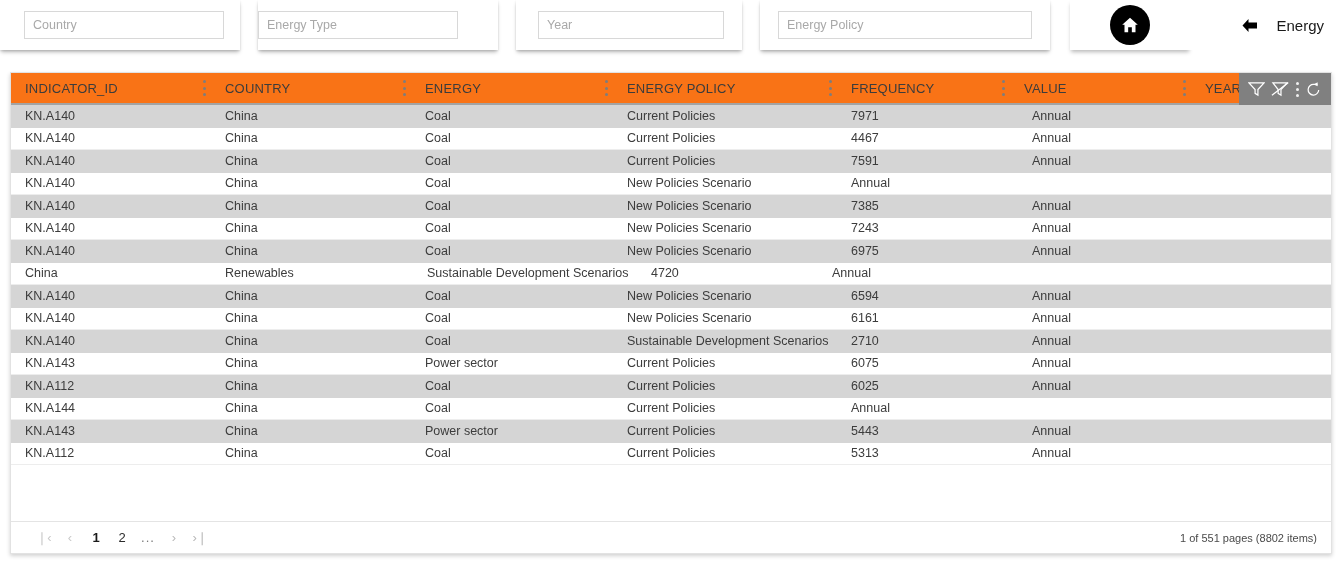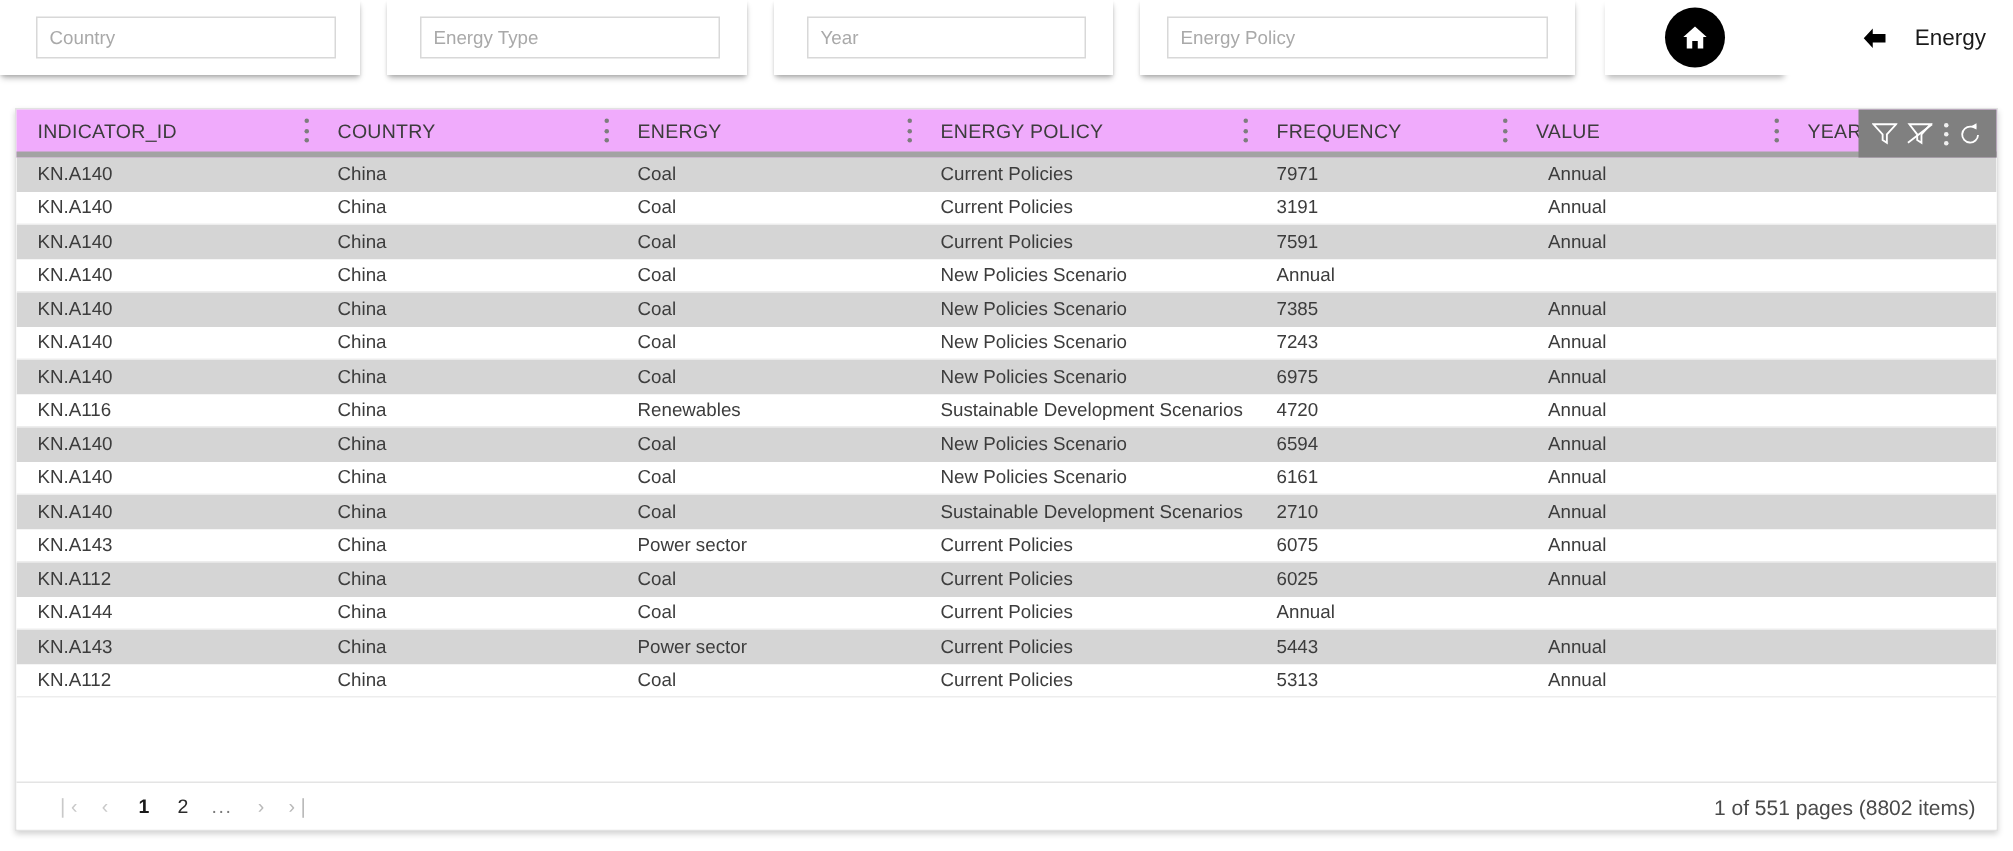--- a/index.html
+++ b/index.html
@@ -37,21 +37,21 @@
     color: #3a3a3a;
     padding: 0 8px;
     outline: none;
     border-radius: 0;
   }
   .filter-input::placeholder { color: #a9a9a9; }
 
   #card-country  { left: 0px;   width: 240px; }
   #card-country  .filter-input { margin-left: 24px; width: 200px; }
   #card-energy-type { left: 258px; width: 240px; }
-  #card-energy-type .filter-input { margin-left: 22px; width: 200px; }
+  #card-energy-type .filter-input { width: 200px; }
   #card-year     { left: 516px; width: 226px; }
   #card-year     .filter-input { margin-left: 22px; width: 186px; }
   #card-energy-policy { left: 760px; width: 290px; }
   #card-energy-policy .filter-input { margin-left: 18px; width: 254px; }
 
   .home-card {
     position: absolute;
     left: 1070px;
     top: 0;
     width: 120px;
@@ -96,22 +96,22 @@
     top: 72px;
     width: 1322px;
     height: 482px;
     background: #ffffff;
     border: 1px solid #e2e2e2;
     box-shadow: 0 2px 4px rgba(0,0,0,0.18);
   }
   .grid-header {
     position: relative;
     height: 32px;
-    background: #f0abfc;
-    border-bottom: 4px solid #a3a3a3;
+    background: #f97316;
+    border-bottom: 2px solid #a3a3a3;
     display: flex;
     align-items: center;
   }
   .hcell {
     position: relative;
     height: 32px;
     display: flex;
     align-items: center;
     font-size: 13px;
     color: #3c3c3c;
@@ -207,21 +207,21 @@
     font-size: 13px; color: #4a4a4a;
     cursor: pointer;
     font-family: "Liberation Sans", sans-serif;
   }
   .pg.disabled { color: #c9c9c9; cursor: default; }
   .pg.muted { color: #b9b9b9; }
   .pg.num { color: #2b2b2b; padding: 0 6px; }
   .pg.num.active { font-weight: bold; color: #1a1a1a; }
   .pg.ellipsis { color: #7a7a7a; letter-spacing: 1px; }
   .page-info {
-    font-size: 14px;
+    font-size: 11px;
     color: #4a4a4a;
     font-family: "Liberation Sans", sans-serif;
   }
 </style>
 </head>
 <body>
 
 <div class="filter-bar">
 
   <div class="filter-card" id="card-country">
@@ -347,21 +347,21 @@
         <div class="cell c3">Current Policies</div>
         <div class="cell c4">7971</div>
         <div class="cell c5">Annual</div>
         <div class="cell c6"></div>
       </div>
       <div class="row plain">
         <div class="cell c0">KN.A140</div>
         <div class="cell c1">China</div>
         <div class="cell c2">Coal</div>
         <div class="cell c3">Current Policies</div>
-        <div class="cell c4">3191</div>
+        <div class="cell c4">4467</div>
         <div class="cell c5">Annual</div>
         <div class="cell c6"></div>
       </div>
       <div class="row alt">
         <div class="cell c0">KN.A140</div>
         <div class="cell c1">China</div>
         <div class="cell c2">Coal</div>
         <div class="cell c3">Current Policies</div>
         <div class="cell c4">7591</div>
         <div class="cell c5">Annual</div>
@@ -396,21 +396,20 @@
       <div class="row alt">
         <div class="cell c0">KN.A140</div>
         <div class="cell c1">China</div>
         <div class="cell c2">Coal</div>
         <div class="cell c3">New Policies Scenario</div>
         <div class="cell c4">6975</div>
         <div class="cell c5">Annual</div>
         <div class="cell c6"></div>
       </div>
       <div class="row plain">
-        <div class="cell c0">KN.A116</div>
         <div class="cell c1">China</div>
         <div class="cell c2">Renewables</div>
         <div class="cell c3">Sustainable Development Scenarios</div>
         <div class="cell c4">4720</div>
         <div class="cell c5">Annual</div>
         <div class="cell c6"></div>
       </div>
       <div class="row alt">
         <div class="cell c0">KN.A140</div>
         <div class="cell c1">China</div>

